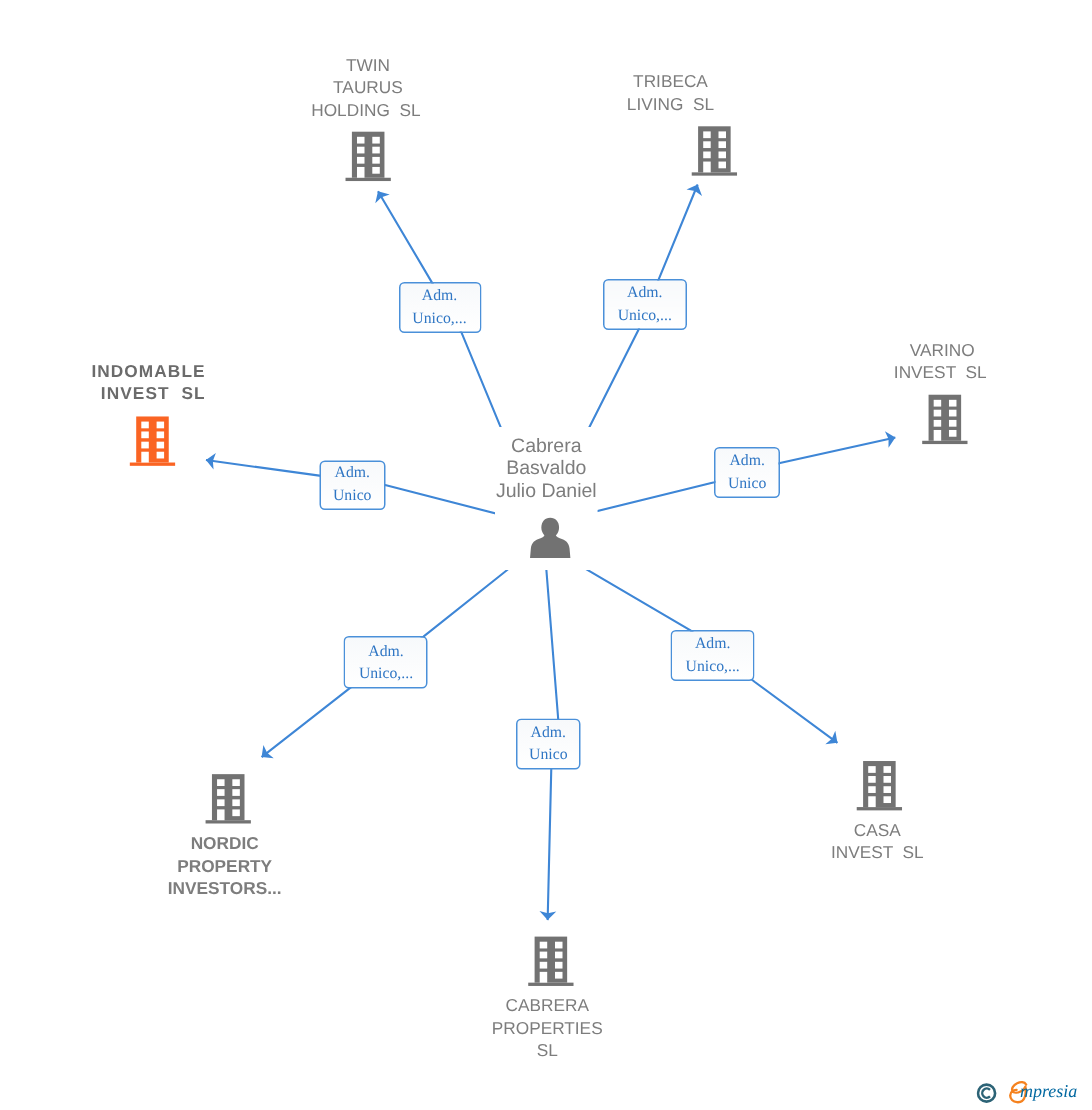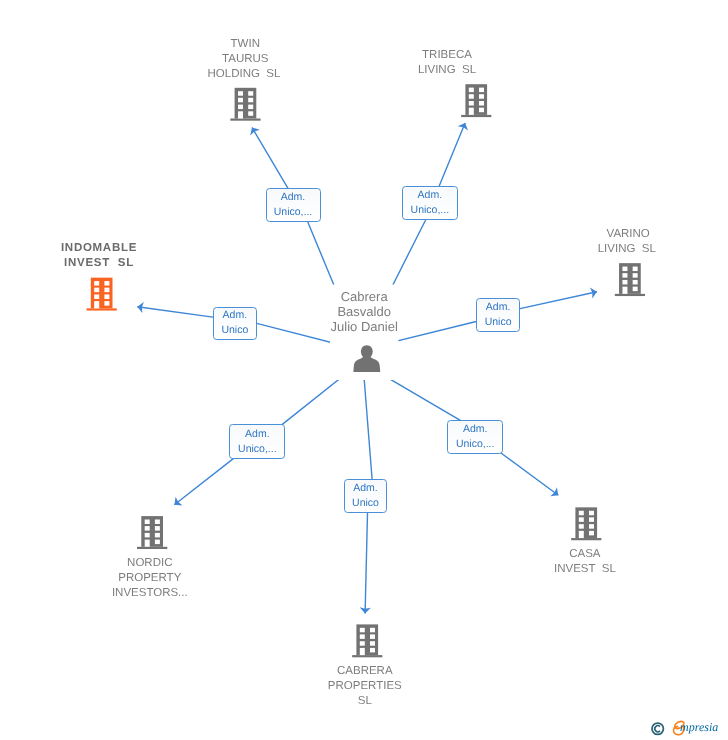--- a/index.html
+++ b/index.html
@@ -10,21 +10,21 @@
   svg.layer{position:absolute;left:0;top:0;width:728px;height:740px;overflow:visible;}
   .node-label{position:absolute;text-align:center;font-size:11.5px;color:#7d7d7d;
               line-height:15px;white-space:pre;transform:translateX(-50%) translateZ(0);}
   .node-label.hl{color:#6b6b6b;font-weight:bold;letter-spacing:0.72px;}
   .person-label{position:absolute;text-align:center;font-size:13px;color:#7d7d7d;
                 line-height:15.2px;white-space:pre;transform:translateX(-50%) translateZ(0);}
   .edge-label{position:absolute;border:1.35px solid #4a90d9;border-radius:3.6px;
               background:linear-gradient(#f7f9fb,#ffffff);
               color:#2f76c4;font-size:10.5px;line-height:15px;text-align:center;
               white-space:pre;display:flex;align-items:center;justify-content:center;
-              box-sizing:border-box;transform:translateZ(0);}
+              box-sizing:border-box;transform:translateZ(0);font-family:Liberation Serif, serif;}
   #logo{position:absolute;width:80px;height:22px;}
   .logo-rest{position:absolute;transform:translateZ(0);left:30.0px;top:3.4px;font-family:"Liberation Serif",serif;font-style:italic;
              font-size:12px;color:#0369a1;line-height:1;}
 </style>
 </head>
 <body>
 
 <div id="stage">
   <svg class="layer" id="edges" viewBox="0 0 728 740">
       <defs>
@@ -151,24 +151,24 @@
         <path d="M353.35 372.00 L353.90 365.60 C354.30 361.70 356.50 360.00 360.40 358.80 C362.60 358.10 363.50 356.90 363.50 354.60 L370.10 354.60 C370.10 356.90 371.00 358.10 373.20 358.80 C377.10 360.00 379.30 361.70 379.70 365.60 L380.25 372.00 Z" fill="#727272"></path>
       </g>
     </svg>
   <div id="labels">
       <div class="node-label" style="left: 245.3px; top: 36.5px;">TWIN
 TAURUS
 HOLDING  SL </div>
       <div class="node-label" style="left: 447px; top: 48.4px;">TRIBECA
 LIVING  SL</div>
       <div class="node-label" style="left: 628.2px; top: 227.4px;">VARINO
-LIVING  SL </div>
-      <div class="node-label hl" style="left: 99px; top: 240.9px;">INDOMABLE
+INVEST  SL </div>
+      <div class="node-label hl" style="left: 99px; top: 240.9px; text-align: right;">INDOMABLE
 INVEST  SL</div>
-      <div class="node-label" style="left: 149.8px; top: 555.8px;">NORDIC
+      <div class="node-label" style="left: 149.8px; top: 555.8px; font-weight: bold;">NORDIC
 PROPERTY
 INVESTORS...</div>
       <div class="node-label" style="left: 364.8px; top: 664px;">CABRERA
 PROPERTIES
 SL</div>
       <div class="node-label" style="left: 584.9px; top: 546.8px;">CASA
 INVEST  SL</div>
       <div class="person-label" style="left: 364.2px; top: 288.7px;">Cabrera
 Basvaldo
 Julio Daniel</div>

